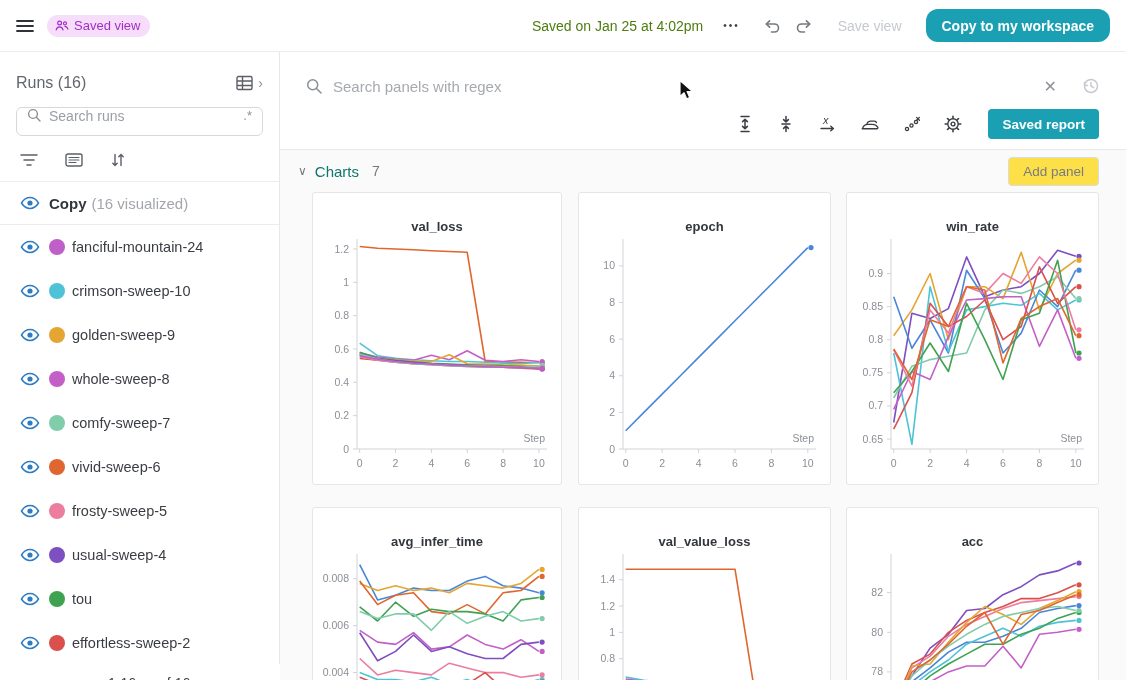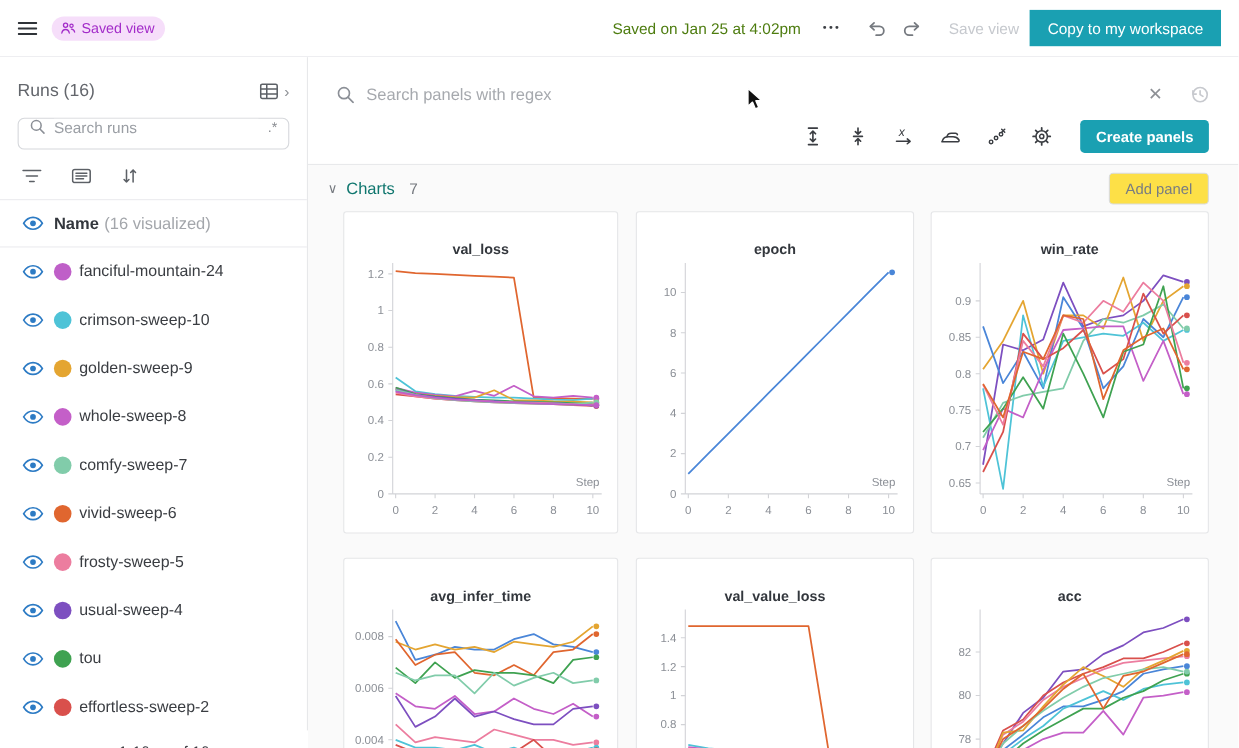--- a/index.html
+++ b/index.html
@@ -13,22 +13,22 @@
   .hamburger { width:22px; height:22px; display:flex; align-items:center; justify-content:center; cursor:pointer; }
   .nav-title { font-size:17px; font-weight:700; color:#1d2126; margin-left:17px; letter-spacing:.1px; }
   .badge { display:flex; align-items:center; gap:5px; margin-left:11px; height:22px;
     padding:0 10px 0 8px; border-radius:11px; background:#f6defa; color:#a32cc9; font-size:13px; }
   .nav-right { margin-left:auto; display:flex; align-items:center; }
   .saved-status { color:#4d7c0f; font-size:14px; }
   .more-btn { margin-left:20px; color:#3a3d42; font-size:10px; letter-spacing:2px; cursor:pointer; }
   .undo,.redo { margin-left:22px; color:#75797f; cursor:pointer; display:flex; }
   .redo { margin-left:14px; }
   .save-view { margin-left:24px; color:#c6c9ce; font-size:14px; }
-  .copy-btn { margin-left:10px; height:33px; padding:0 16px; border:none; border-radius:0;
-    background:#1aa0b2; color:#fff; font-size:14px; font-weight:400; font-family:inherit; cursor:pointer; }
+  .copy-btn { margin-left:24px; height:33px; padding:0 16px; border:none; border-radius:12px;
+    background:#1aa0b2; color:#fff; font-size:14px; font-weight:700; font-family:inherit; cursor:pointer; }
 
   
   .sidebar { position:absolute; top:52px; left:0; width:280px; bottom:0; background:#fff;
     border-right:1px solid #e7e8ea; }
   .sb-header { display:flex; align-items:center; margin:22px 16px 0 16px; }
   .sb-title { font-size:16px; color:#63666c; }
   .sb-table-ctl { margin-left:auto; display:flex; align-items:center; gap:2px; color:#8d9095; cursor:pointer; }
   .sb-table-ctl .chev { font-size:14px; color:#9preferably; }
   .sb-search { margin:15px 16px 0 16px; height:29px; border:1px solid #d6d8dc; border-radius:6px;
     display:flex; align-items:flex-start; padding:0 10px; gap:8px; background:#fff; }
@@ -165,21 +165,21 @@
           </svg>
       </span>
     </div>
     <div class="name-header">
       <span class="eye">
         <svg width="20" height="14" viewBox="0 0 20 14">
             <path d="M1.5 7C3.7 3.4 6.5 1.6 10 1.6S16.3 3.4 18.5 7c-2.2 3.6-5 5.4-8.5 5.4S3.7 10.6 1.5 7Z" fill="none" stroke="#2d7bc4" stroke-width="1.5"></path>
             <circle cx="10" cy="7" r="2.6" fill="#2d7bc4"></circle>
           </svg>
       </span>
-      <span class="name-label">Name</span>
+      <span class="name-label">Copy</span>
       <span class="viz-label">(16 visualized)</span>
     </div>
     <div class="runs-list" id="runs-list">
         <div class="run-row">
           <span class="eye">
             <svg width="20" height="14" viewBox="0 0 20 14">
               <path d="M1.5 7C3.7 3.4 6.5 1.6 10 1.6S16.3 3.4 18.5 7c-2.2 3.6-5 5.4-8.5 5.4S3.7 10.6 1.5 7Z" fill="none" stroke="#2d7bc4" stroke-width="1.5"></path>
               <circle cx="10" cy="7" r="2.6" fill="#2d7bc4"></circle>
             </svg>
           </span>
@@ -342,21 +342,21 @@
         </span>
         <span class="tb-icon">
           <svg width="18" height="18" viewBox="0 0 18 18">
               <circle cx="9" cy="9" r="5.2" fill="none" stroke="#3a3d42" stroke-width="1.4"></circle>
               <circle cx="9" cy="9" r="1.9" fill="none" stroke="#3a3d42" stroke-width="1.4"></circle>
               <g stroke="#3a3d42" stroke-width="1.6" stroke-linecap="round">
                 <path d="M9 1.2v2M9 14.8v2M1.2 9h2M14.8 9h2M3.5 3.5l1.4 1.4M13.1 13.1l1.4 1.4M14.5 3.5l-1.4 1.4M4.9 13.1l-1.4 1.4"></path>
               </g>
             </svg>
         </span>
-        <button class="create-report">Create panels</button>
+        <button class="create-report">Saved report</button>
       </div>
     </div>
     <div class="main-divider"></div>
     <div class="charts-area">
       <div class="charts-header">
         <span class="sec-chev">∨</span>
         <span class="sec-label">Charts</span>
         <span class="sec-count">7</span>
         <button class="add-panel">Add panel</button>
       </div>

